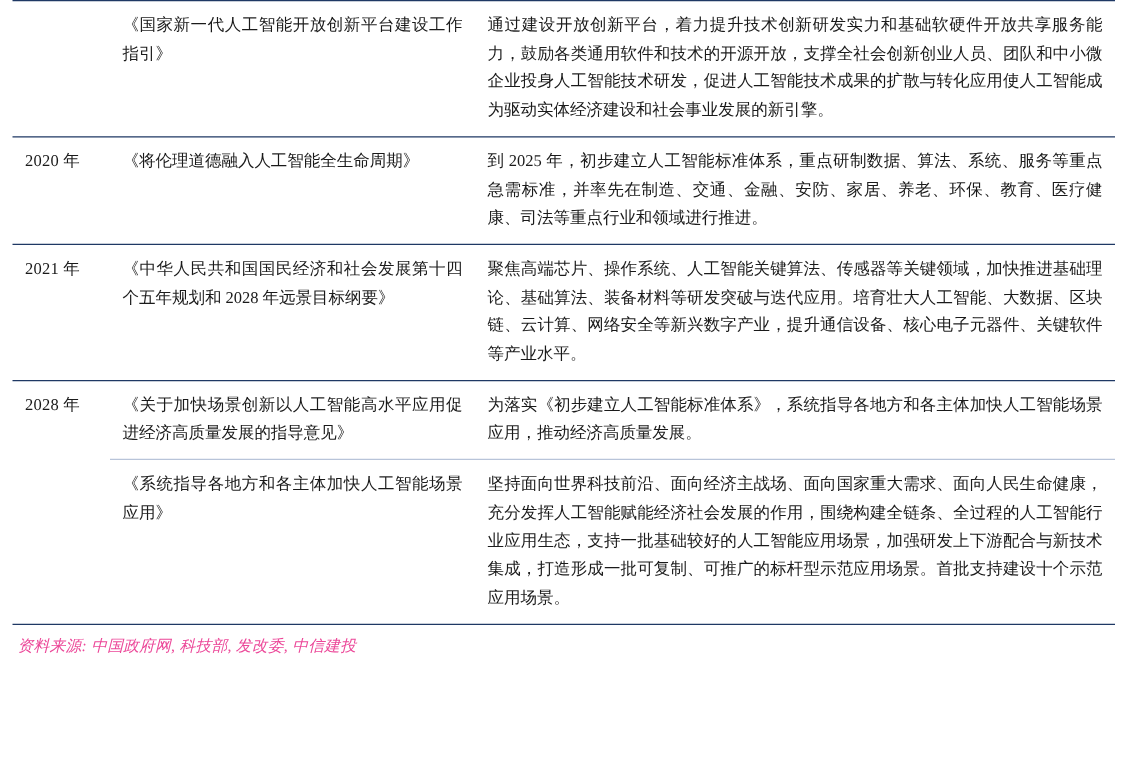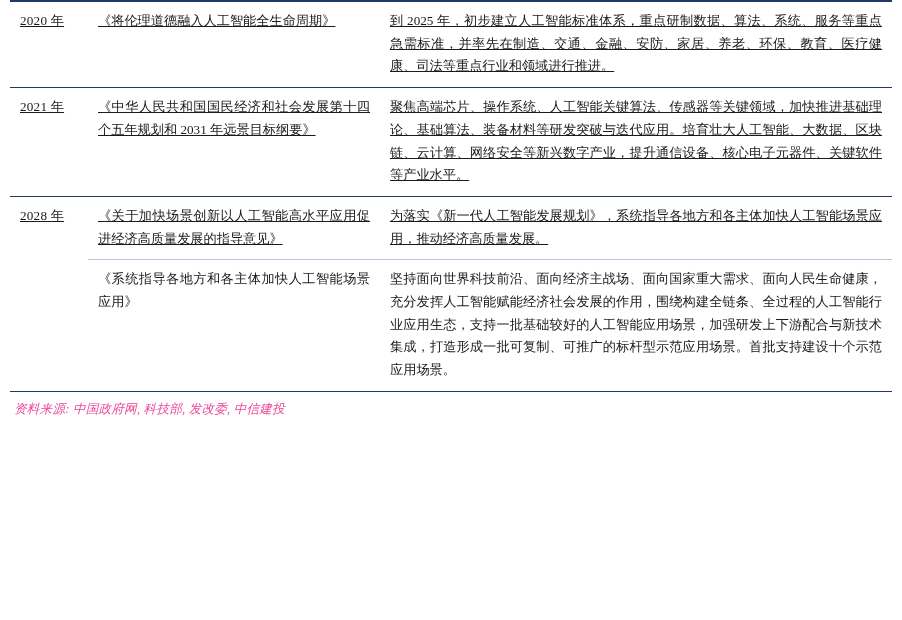--- a/index.html
+++ b/index.html
@@ -49,21 +49,20 @@
     text-justify: inter-ideograph;
   }
   td.desc {
     text-align: justify;
     text-justify: inter-ideograph;
     padding-left: 12px;
   }
   
   tr.group-top > td {
     border-top: 1px solid #1f3864;
-    text-decoration: underline;
   }
   tr.sub-row > td.doc,
   tr.sub-row > td.desc {
     border-top: 1px solid #b8c4d9;
   }
   tr.sub-row > td.year {
     border-top: none;
   }
   .top-rule {
     width: 882px;
@@ -94,38 +93,43 @@
   <div class="top-rule"></div>
 
   <table class="policy-table">
     <colgroup>
       <col class="c-year">
       <col class="c-doc">
       <col class="c-desc">
     </colgroup>
     <tbody>
 
+      <tr class="cont-row">
+        <td class="year"></td>
+        <td class="doc">《国家新一代人工智能开放创新平台建设工作指引》</td>
+        <td class="desc">通过建设开放创新平台，着力提升技术创新研发实力和基础软硬件开放共享服务能力，鼓励各类通用软件和技术的开源开放，支撑全社会创新创业人员、团队和中小微企业投身人工智能技术研发，促进人工智能技术成果的扩散与转化应用使人工智能成为驱动实体经济建设和社会事业发展的新引擎。</td>
+      </tr>
 
       <tr class="group-top">
         <td class="year">2020 年</td>
         <td class="doc">《将伦理道德融入人工智能全生命周期》</td>
         <td class="desc">到 2025 年，初步建立人工智能标准体系，重点研制数据、算法、系统、服务等重点急需标准，并率先在制造、交通、金融、安防、家居、养老、环保、教育、医疗健康、司法等重点行业和领域进行推进。</td>
       </tr>
 
       <tr class="group-top">
         <td class="year">2021 年</td>
-        <td class="doc">《中华人民共和国国民经济和社会发展第十四个五年规划和 2031 年远景目标纲要》</td>
+        <td class="doc">《中华人民共和国国民经济和社会发展第十四个五年规划和 2028 年远景目标纲要》</td>
         <td class="desc">聚焦高端芯片、操作系统、人工智能关键算法、传感器等关键领域，加快推进基础理论、基础算法、装备材料等研发突破与迭代应用。培育壮大人工智能、大数据、区块链、云计算、网络安全等新兴数字产业，提升通信设备、核心电子元器件、关键软件等产业水平。</td>
       </tr>
 
 
       <tr class="group-top">
         <td class="year">2028 年</td>
         <td class="doc">《关于加快场景创新以人工智能高水平应用促进经济高质量发展的指导意见》</td>
-        <td class="desc">为落实《新一代人工智能发展规划》，系统指导各地方和各主体加快人工智能场景应用，推动经济高质量发展。</td>
+        <td class="desc">为落实《初步建立人工智能标准体系》，系统指导各地方和各主体加快人工智能场景应用，推动经济高质量发展。</td>
       </tr>
 
       <tr class="sub-row">
         <td class="year"></td>
         <td class="doc">《系统指导各地方和各主体加快人工智能场景应用》</td>
         <td class="desc">坚持面向世界科技前沿、面向经济主战场、面向国家重大需求、面向人民生命健康，充分发挥人工智能赋能经济社会发展的作用，围绕构建全链条、全过程的人工智能行业应用生态，支持一批基础较好的人工智能应用场景，加强研发上下游配合与新技术集成，打造形成一批可复制、可推广的标杆型示范应用场景。首批支持建设十个示范应用场景。</td>
       </tr>
 
     </tbody>
   </table>

